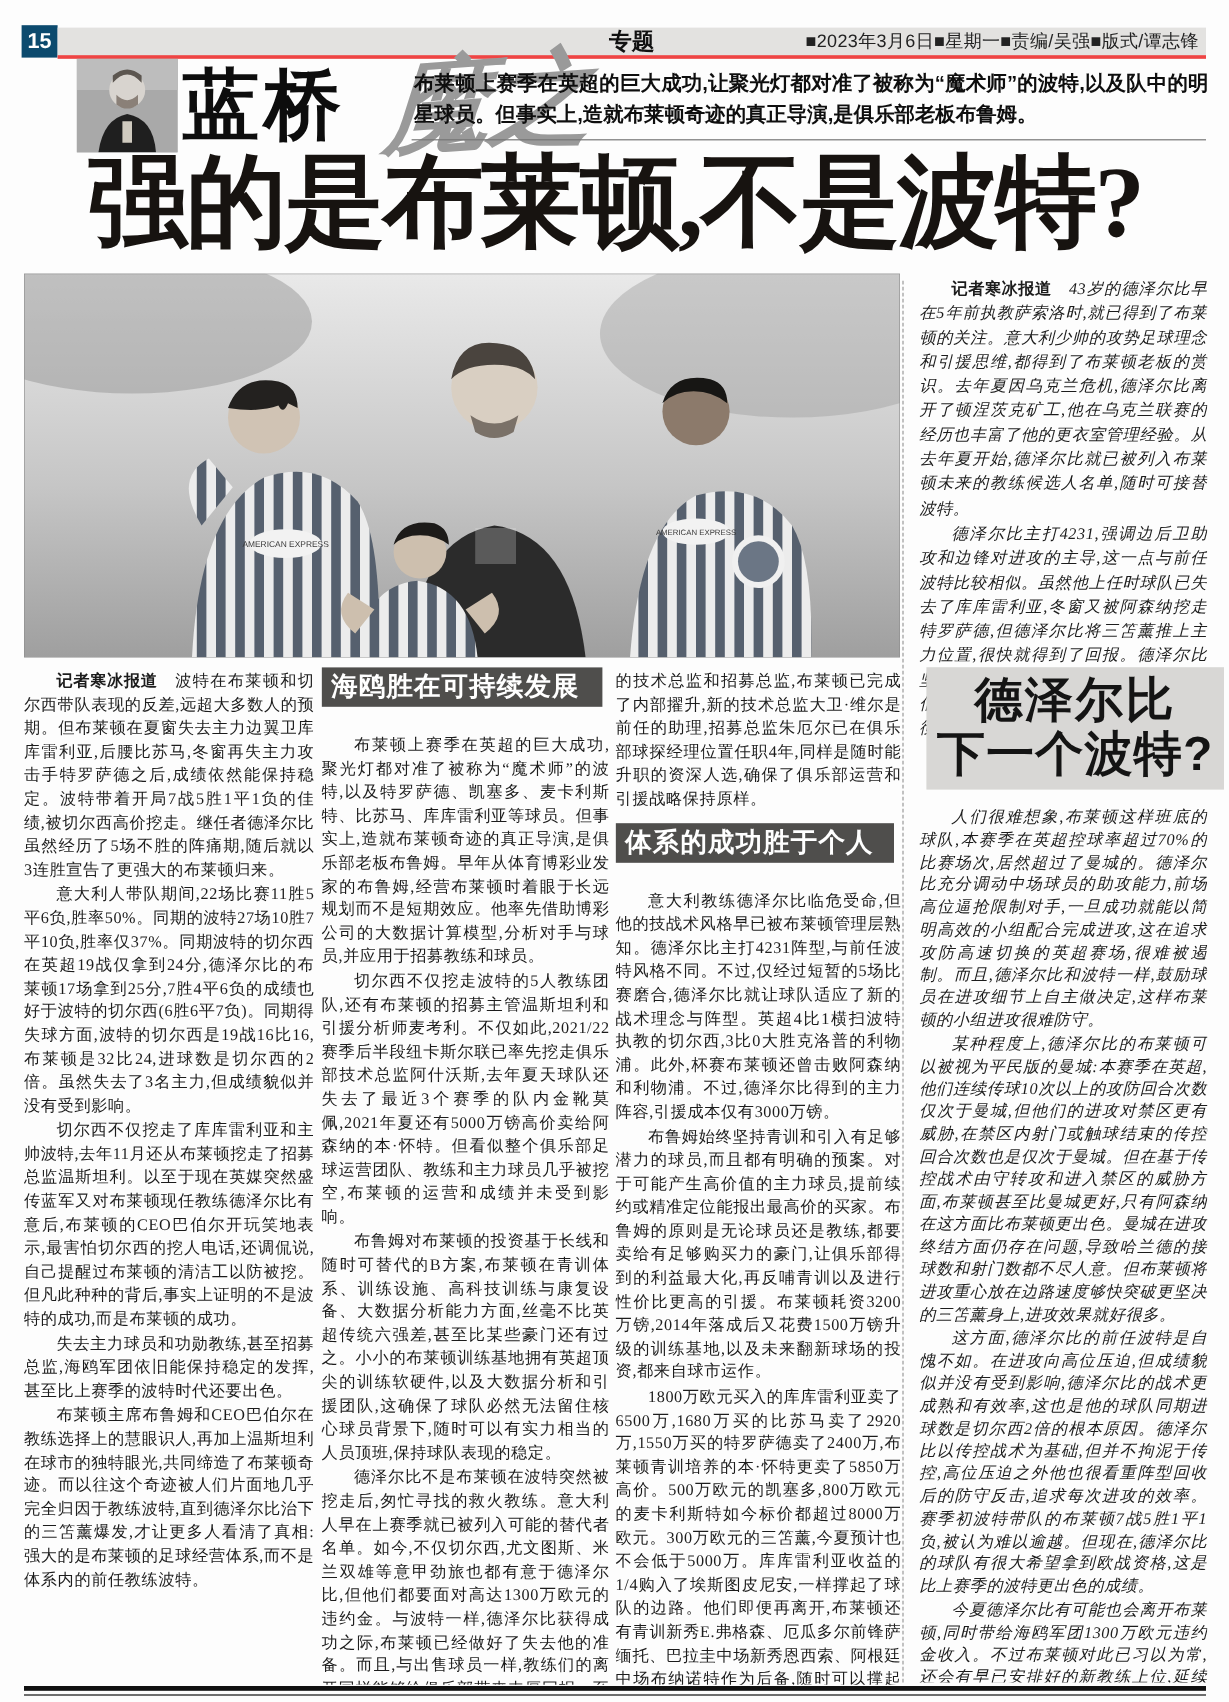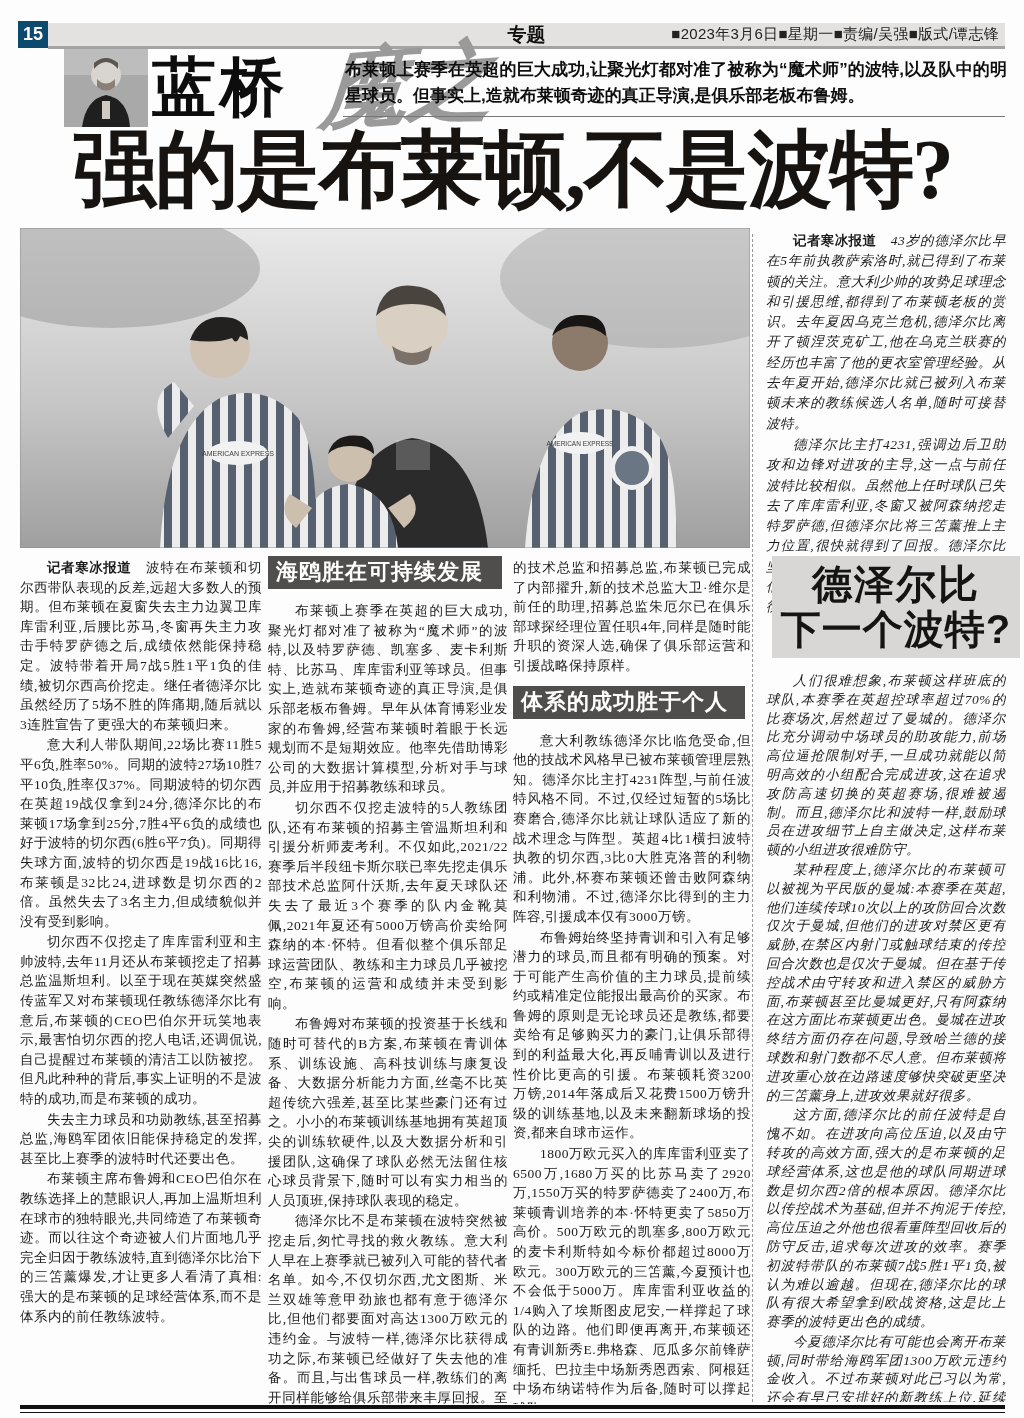--- a/index.html
+++ b/index.html
@@ -5,21 +5,21 @@
   html,body{margin:0;padding:0;}
   body{width:1024px;height:1418px;position:relative;background:#fdfdfd;
        font-family:"Liberation Serif",serif;color:#1a1a1a;overflow:hidden;}
   .abs{position:absolute;}
 
   
   .pagenum{left:18px;top:21px;width:30px;height:27px;background:#0c4a6e;color:#fff;
     font-family:"Liberation Sans",sans-serif;font-weight:bold;font-size:18px;
     display:flex;align-items:center;justify-content:center;}
   .topbar{left:48px;top:23px;width:957px;height:23px;background:#e3e2e0;
-    border-bottom:3px solid #a3a3a3;display:flex;align-items:center;}
+    border-bottom:3px solid #ef4444;display:flex;align-items:center;}
   .section-title{position:absolute;left:0;right:0;text-align:center;
     font-family:"Liberation Sans",sans-serif;font-weight:bold;font-size:19px;color:#111;}
   .dateline{position:absolute;right:6px;font-family:"Liberation Sans",sans-serif;
     font-size:15px;color:#222;letter-spacing:.3px;}
 
   
   .coach-photo{left:64px;top:49px;width:84px;height:78px;background:#9c9c9c;overflow:hidden;}
   .brand-black{left:152px;top:52px;font-family:"Liberation Sans",sans-serif;
     font-weight:900;font-size:64px;line-height:70px;color:#0d0d0d;letter-spacing:4px;}
   .brand-script{left:322px;top:40px;font-size:86px;line-height:90px;color:#9a9a9a;
@@ -40,21 +40,21 @@
   .bodycol{font-size:13.5px;line-height:19.6px;text-align:justify;letter-spacing:.5px;
     color:#1c1c1c;overflow:hidden;}
   .bodycol p{margin:0;text-indent:2em;}
   .bodycol p+p{margin-top:1px;}
   .lead{font-family:"Liberation Sans",sans-serif;font-weight:bold;letter-spacing:0;}
   .col1{left:20px;top:558px;width:242px;height:846px;}
   .col2{left:268px;top:556px;width:240px;height:848px;}
   .col3{left:513px;top:558px;width:238px;height:846px;}
 
   .sechead{background:#4f4e4c;color:#fff;font-family:"Liberation Sans",sans-serif;
-    font-weight:bold;font-size:22px;line-height:22px;padding:5px 8px 6px;margin:0 6px 12px 0;
+    font-weight:bold;font-size:22px;line-height:22px;padding:5px 8px 6px;margin:0 6px 22px 0;
     text-indent:0;letter-spacing:1px;}
   .sechead2{margin-top:10px;}
 
   
   .rightcol{left:766px;top:231px;width:240px;font-style:italic;
     font-size:13.5px;line-height:20.3px;}
   .rightcol .lead{font-style:normal;}
   .rightcol2{left:766px;top:672px;width:240px;height:730px;font-style:italic;
     font-size:13.5px;line-height:18.8px;}
   .sidebox{left:772px;top:556px;width:248px;height:102px;background:#d8d7d5;
@@ -184,15 +184,15 @@
 </div>
 
 <div class="abs sidebox">
   <div class="l1">德泽尔比</div>
   <div class="l2">下一个波特?</div>
 </div>
 
 <div class="abs bodycol rightcol2">
   <p>人们很难想象,布莱顿这样班底的球队,本赛季在英超控球率超过70%的比赛场次,居然超过了曼城的。德泽尔比充分调动中场球员的助攻能力,前场高位逼抢限制对手,一旦成功就能以简明高效的小组配合完成进攻,这在追求攻防高速切换的英超赛场,很难被遏制。而且,德泽尔比和波特一样,鼓励球员在进攻细节上自主做决定,这样布莱顿的小组进攻很难防守。</p>
   <p>某种程度上,德泽尔比的布莱顿可以被视为平民版的曼城:本赛季在英超,他们连续传球10次以上的攻防回合次数仅次于曼城,但他们的进攻对禁区更有威胁,在禁区内射门或触球结束的传控回合次数也是仅次于曼城。但在基于传控战术由守转攻和进入禁区的威胁方面,布莱顿甚至比曼城更好,只有阿森纳在这方面比布莱顿更出色。曼城在进攻终结方面仍存在问题,导致哈兰德的接球数和射门数都不尽人意。但布莱顿将进攻重心放在边路速度够快突破更坚决的三笘薰身上,进攻效果就好很多。</p>
-  <p>这方面,德泽尔比的前任波特是自愧不如。在进攻向高位压迫,以及由守转攻的高效方面,强大的是布莱顿的足球经营体系,这也是他的球队同期进球数是切尔西2倍的根本原因。德泽尔比以传控战术为基础,但并不拘泥于传控,高位压迫之外他也很看重阵型回收后的防守反击,追求每次进攻的效率。赛季初波特带队的布莱顿7战5胜1平1负,被认为难以逾越。但现在,德泽尔比的球队有很大希望拿到欧战资格,这是比上赛季的波特更出色的成绩。</p>
+  <p>这方面,德泽尔比的前任波特是自愧不如。在进攻向高位压迫,但成绩貌似并没有受到影响,德泽尔比的战术更成熟和有效率,这也是他的球队同期进球数是切尔西2倍的根本原因。德泽尔比以传控战术为基础,但并不拘泥于传控,高位压迫之外他也很看重阵型回收后的防守反击,追求每次进攻的效率。赛季初波特带队的布莱顿7战5胜1平1负,被认为难以逾越。但现在,德泽尔比的球队有很大希望拿到欧战资格,这是比上赛季的波特更出色的成绩。</p>
   <p>今夏德泽尔比有可能也会离开布莱顿,同时带给海鸥军团1300万欧元违约金收入。不过布莱顿对此已习以为常,还会有早已安排好的新教练上位,延续两人的传奇。布莱顿的成功,从来都不是个人的成功,而是一种体系的胜利。</p>
 </div>
 
 </body></html>

